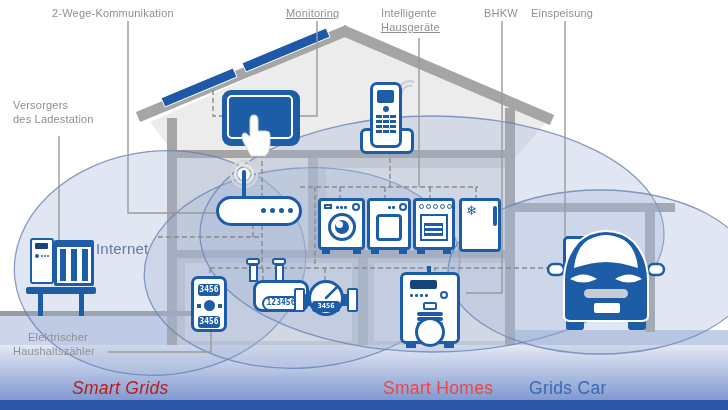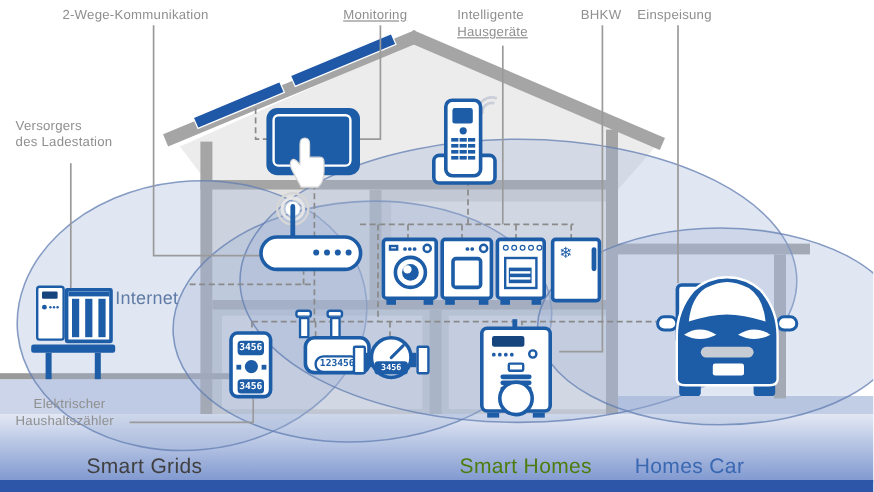--- a/index.html
+++ b/index.html
@@ -288,17 +288,17 @@
   <div class="lbl" style="left:381px;top:7px;">Intelligente</div>
   <div class="lbl" style="left:381px;top:21px;text-decoration:underline;">Hausgeräte</div>
   <div class="lbl" style="left:484px;top:7px;">BHKW</div>
   <div class="lbl" style="left:531px;top:7px;">Einspeisung</div>
   <div class="lbl" style="left:13px;top:99px;">Versorgers</div>
   <div class="lbl" style="left:13px;top:113px;">des Ladestation</div>
   <div class="lbl" style="left:96px;top:240px;font-size:15px;color:#5f7ba6;">Internet</div>
   <div class="lbl" style="left:28px;top:331px;">Elektrischer</div>
   <div class="lbl" style="left:13px;top:345px;">Haushaltszähler</div>
 
-  <div class="zone-lbl" style="left: 72px; top: 378px; color: #404040;">Smart Grids</div>
-  <div class="zone-lbl" style="left: 383px; top: 378px; color: #4d7c0f;">Smart Homes</div>
-  <div class="zone-lbl" style="left: 529px; top: 378px; color: rgb(58, 104, 178);">Homes Car</div>
+  <div class="zone-lbl" style="left: 72px; top: 378px; color: #b91c1c; font-style: italic;">Smart Grids</div>
+  <div class="zone-lbl" style="left: 383px; top: 378px; color: #ef4444;">Smart Homes</div>
+  <div class="zone-lbl" style="left: 529px; top: 378px; color: rgb(58, 104, 178);">Grids Car</div>
 
 </div>
 
 </body></html>

